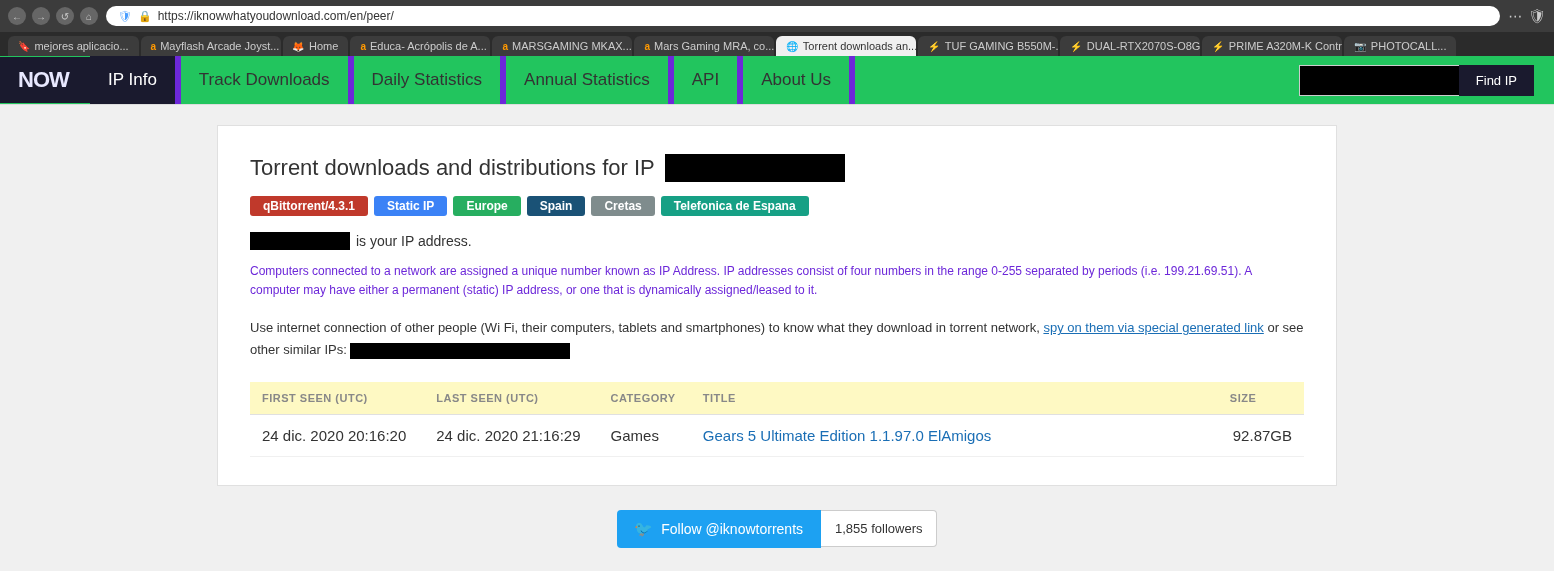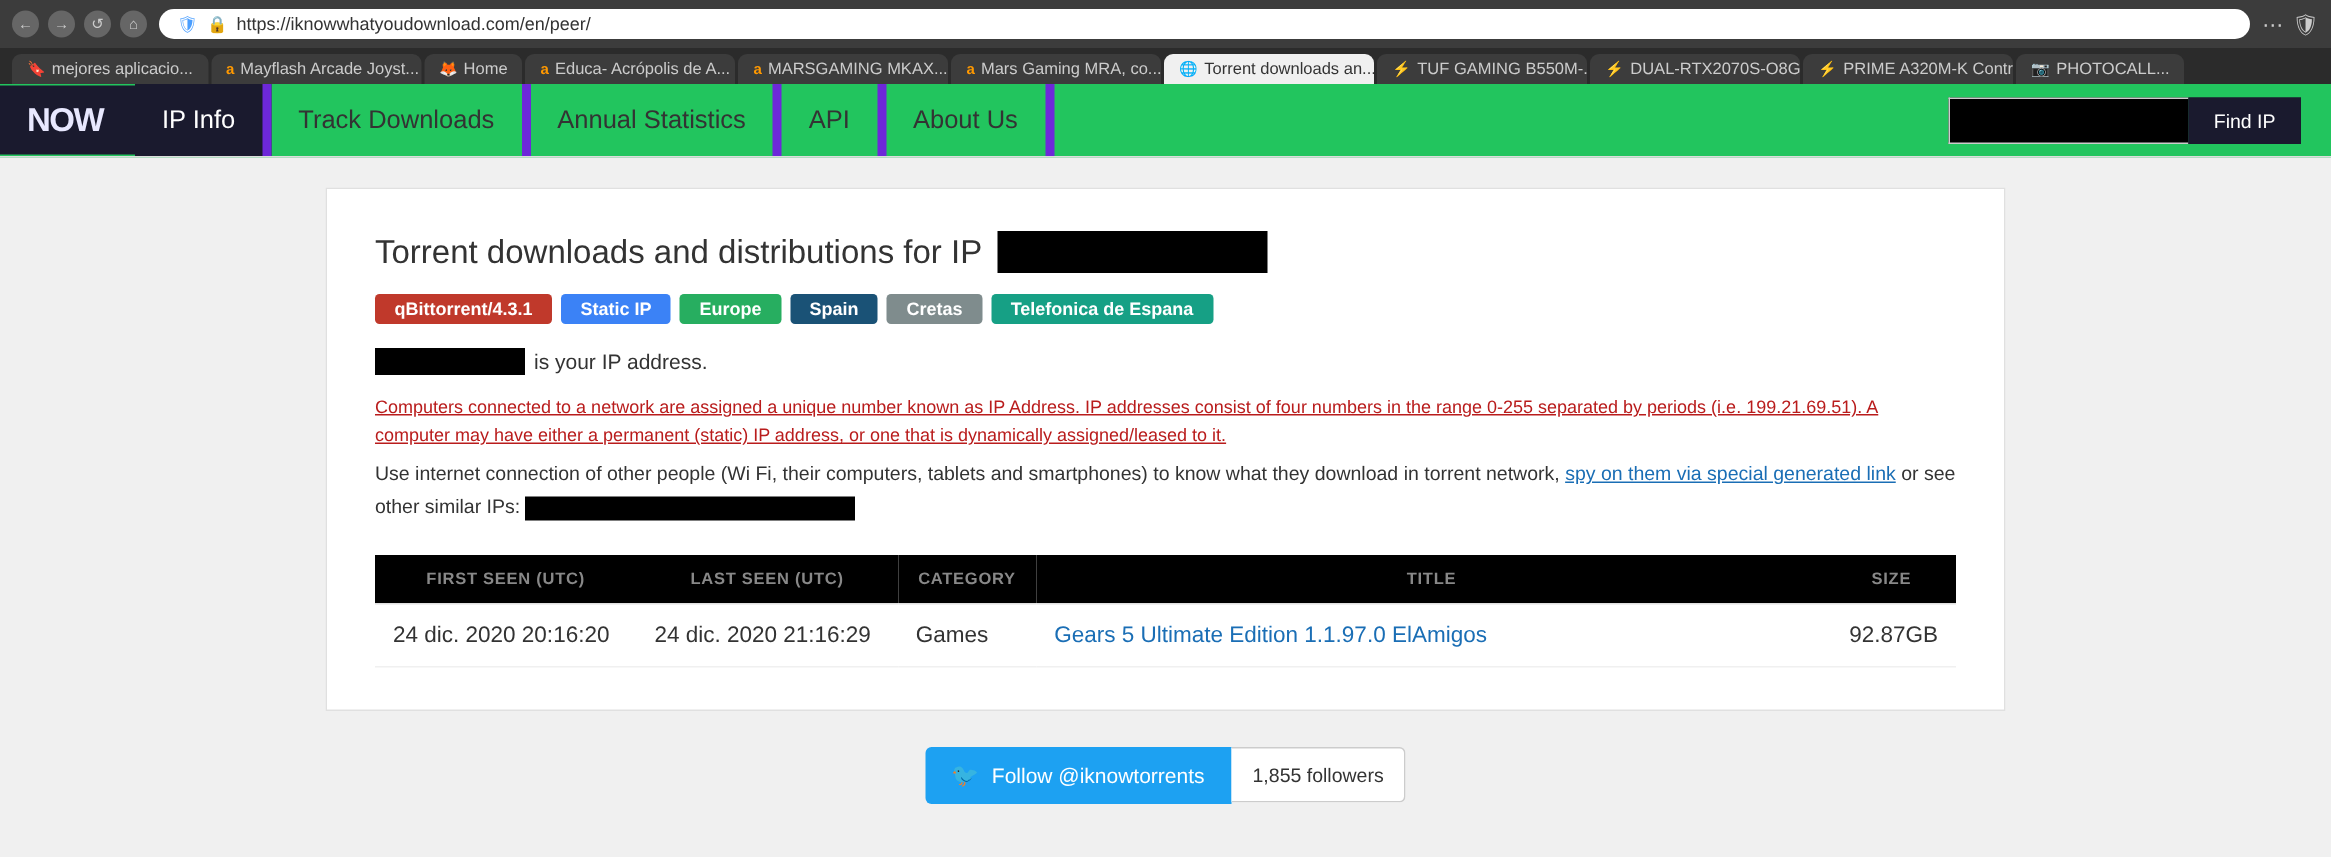--- a/index.html
+++ b/index.html
@@ -198,24 +198,23 @@
     }
     .ip-mini-redacted {
       background: #000;
       display: inline-block;
       width: 100px;
       height: 18px;
       vertical-align: middle;
     }
     .description-text {
       font-size: 12px;
-      color: #b91c1c;
+      color: #6d28d9;
       line-height: 1.6;
-      margin-bottom: 5px;
-      text-decoration: underline;
+      margin-bottom: 17px;
     }
     .use-text {
       font-size: 13px;
       color: #333;
       line-height: 1.7;
       margin-bottom: 20px;
     }
     .use-text a { color: #1a6eb5; text-decoration: underline; }
     .similar-ips-redacted {
       background: #000;
@@ -225,28 +224,28 @@
       vertical-align: middle;
     }
 
     
     .data-table {
       width: 100%;
       border-collapse: collapse;
       margin-top: 10px;
     }
     .data-table th {
-      text-align: center;
+      text-align: left;
       padding: 10px 12px;
       font-size: 11px;
       color: #888;
       text-transform: uppercase;
       letter-spacing: 0.5px;
       border-bottom: 1px solid #e0e0e0;
-      background: #000000;
+      background: #fef9c3;
     }
     .data-table td {
       padding: 12px 12px;
       font-size: 15px;
       color: #333;
       border-bottom: 1px solid #f0f0f0;
     }
     .data-table td a { color: #1a6eb5; text-decoration: none; }
     .col-title { width: 50%; }
     .col-size { text-align: right; }
@@ -349,20 +348,21 @@
     <span class="tab-favicon">📷</span>
     <span>PHOTOCALL...</span>
   </div>
 </div>
 
 <div class="site-nav">
   <div class="site-logo">NOW</div>
   <div class="nav-links">
     <div class="nav-link active">IP Info</div>
     <div class="nav-link">Track Downloads</div>
+    <div class="nav-link">Daily Statistics</div>
     <div class="nav-link">Annual Statistics</div>
     <div class="nav-link">API</div>
     <div class="nav-link">About Us</div>
   </div>
   <div class="nav-search-area">
     <input class="nav-search-input" type="text" style="">
     <button class="nav-find-btn">Find IP</button>
   </div>
 </div>
 

